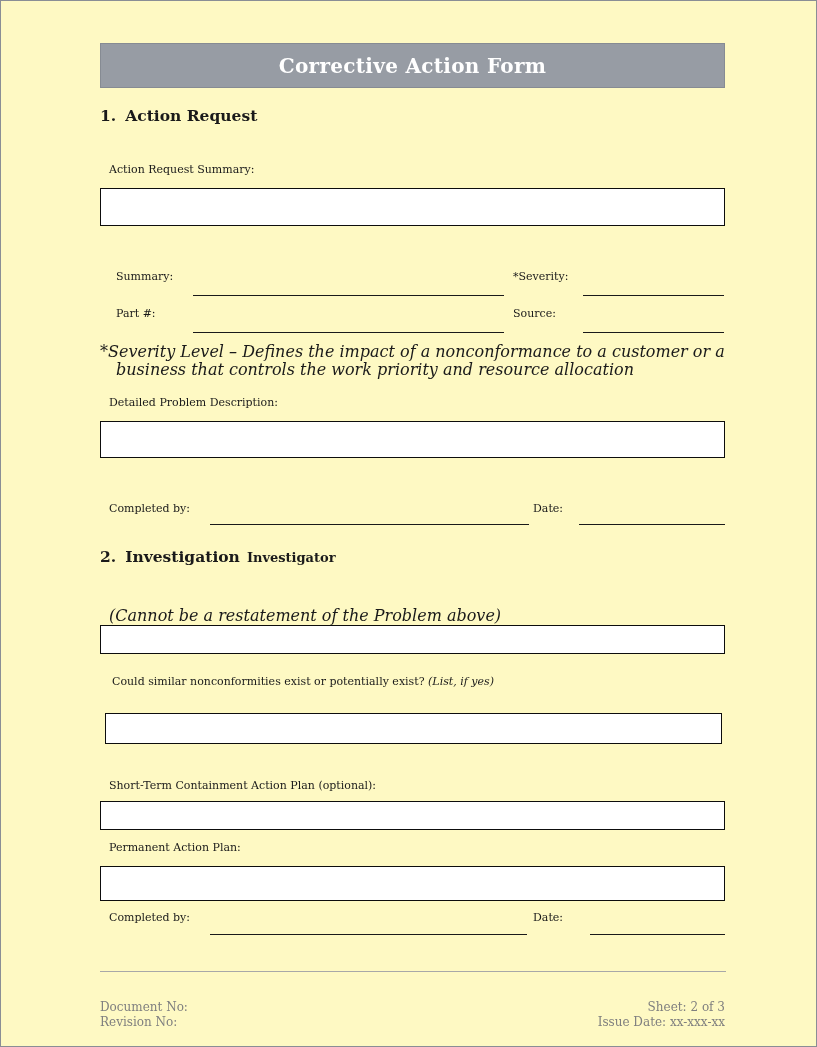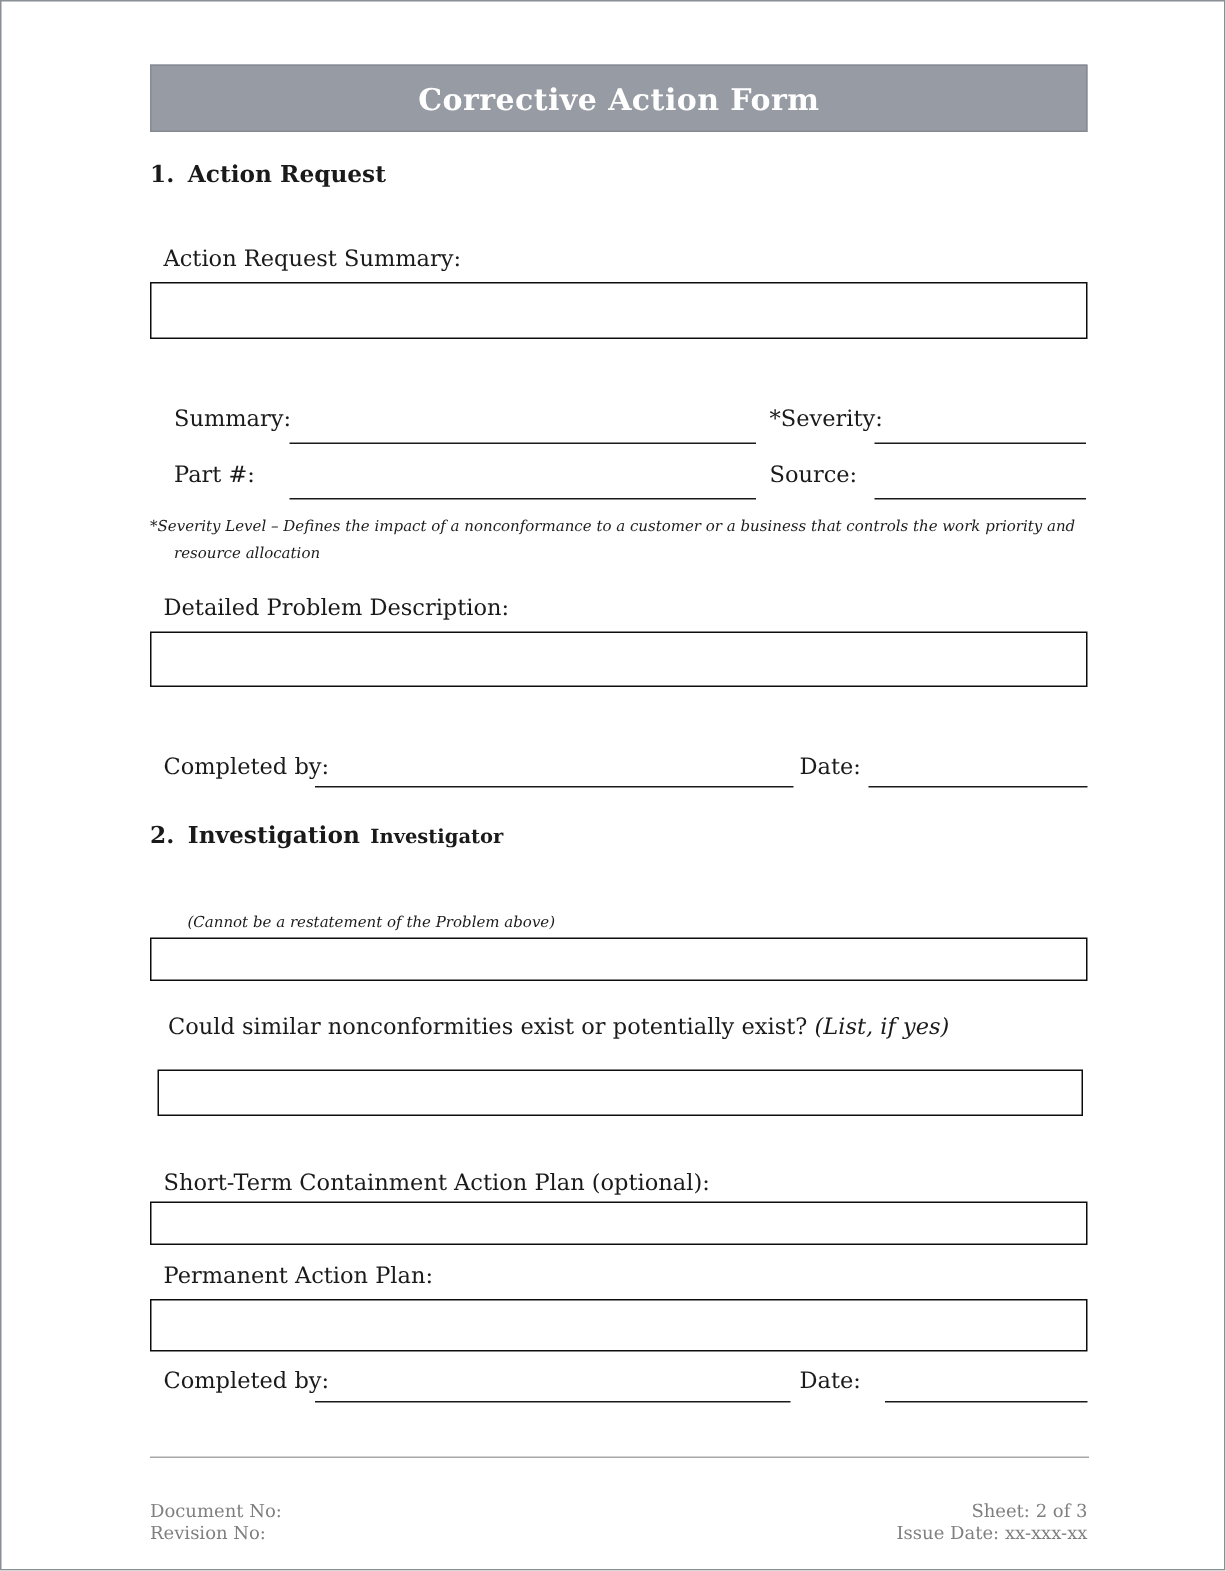--- a/index.html
+++ b/index.html
@@ -1,19 +1,19 @@
 <!DOCTYPE html>
 <html><head>
 <meta charset="utf-8">
 <style>
   html,body { margin:0; padding:0; background:#e8e8e8; }
   .page {
     position:relative;
     width:815px; height:1045px;
-    background:#ffffff;
+    background:#fef9c3;
     border:1px solid #8a8e95;
     font-family:"DejaVu Serif","Liberation Serif",serif;
     color:#1a1a1a;
     overflow:hidden;
   }
   .abs { position:absolute; }
 
   .title-bar {
     left:99px; top:42px; width:625px; height:45px;
     box-sizing:border-box;
@@ -22,22 +22,22 @@
     display:flex; align-items:center; justify-content:center;
   }
   .title-bar .title-text {
     color:#ffffff; font-weight:bold; font-size:20px; letter-spacing:.3px;
   }
 
   .sec-heading { display:flex; align-items:baseline; font-weight:bold; font-size:15.5px; }
   .sec-heading .sec-num { margin-right:9px; }
   .sec-heading .sec-sub { font-size:13px; margin-left:7px; font-weight:bold; }
 
-  .lbl { font-size:15px; white-space:nowrap; }
-  .note { font-style:italic; font-size:10px; line-height:18px; }
+  .lbl { font-size:11px; white-space:nowrap; }
+  .note { font-style:italic; font-size:16px; line-height:18px; }
   .hang { padding-left:16px; text-indent:-16px; }
 
   .fieldbox {
     box-sizing:border-box;
     border:1px solid #0d0d0d;
     background:#ffffff;
   }
   .fieldline {
     border-bottom:1px solid #1a1a1a;
   }
@@ -83,21 +83,21 @@
   <div class="abs fieldline" style="left:209px; top:500px; width:319px; height:23px;"></div>
   <div class="abs lbl" style="left:532px; top:501px;">Date:</div>
   <div class="abs fieldline" style="left:578px; top:500px; width:146px; height:23px;"></div>
 
   <div class="abs sec-heading" style="left:99px; top:546px;">
     <span class="sec-num">2.</span>
     <span>Investigation</span>
     <span class="sec-sub">Investigator</span>
   </div>
 
-  <div class="abs note" style="left:108px; top:606px;margin-left:16px;">(Cannot be a restatement of the Problem above)</div>
+  <div class="abs note" style="left:108px; top:606px;">(Cannot be a restatement of the Problem above)</div>
   <div class="abs fieldbox" style="left:99px; top:624px; width:625px; height:29px;"></div>
 
   <div class="abs lbl" style="left:111px; top:674px;">
     <span>Could similar nonconformities exist or potentially exist?</span>
     <span class="q-italic">(List, if yes)</span>
   </div>
   <div class="abs fieldbox" style="left:104px; top:712px; width:617px; height:31px;"></div>
 
   <div class="abs lbl" style="left:108px; top:778px;">Short-Term Containment Action Plan (optional):</div>
   <div class="abs fieldbox" style="left:99px; top:800px; width:625px; height:29px;"></div>

